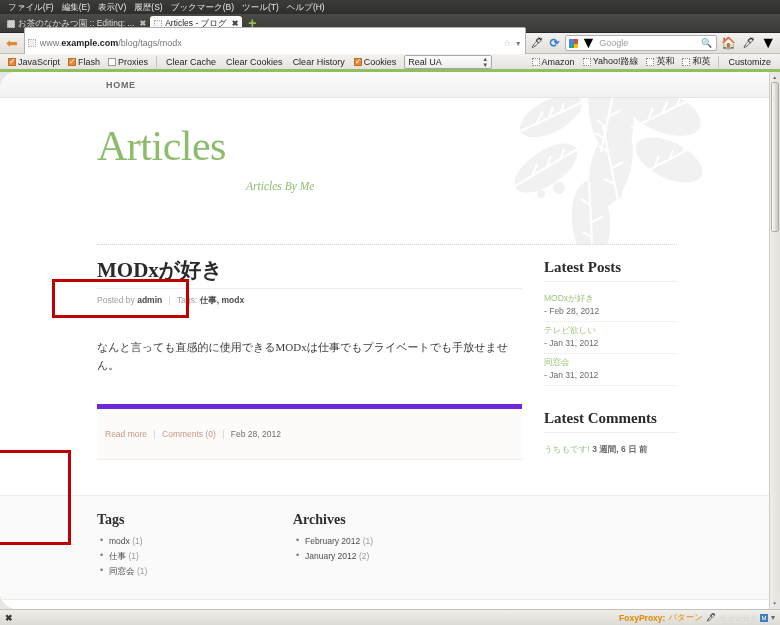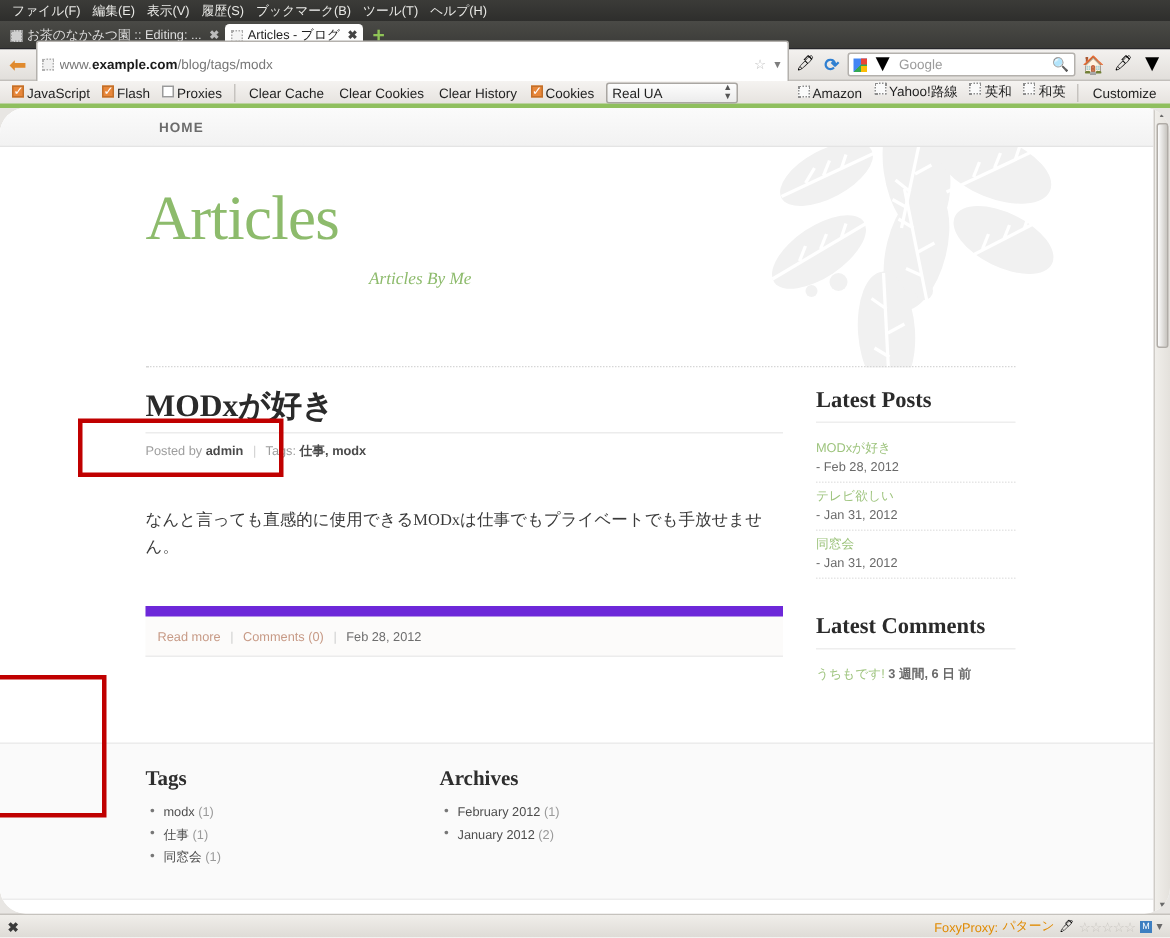--- a/index.html
+++ b/index.html
@@ -146,21 +146,21 @@
   .exttoolbar {
     height: 18px;
     background: linear-gradient(#f5f3f1, #e6e3df);
     border-bottom: 3px solid #8fbf5e;
     display: flex; align-items: center;
     padding: 0 4px;
     font-size: 9px; color: #1f1f1f;
     flex: 0 0 auto;
     gap: 0px;
   }
-  .ck { display: flex; gap: 2px; padding: 0 4px; white-space: nowrap; }
+  .ck { display: flex; align-items: center; gap: 2px; padding: 0 4px; white-space: nowrap; }
   .box {
     width: 8px; height: 8px;
     border: 1px solid #9a9a9a;
     background: #fff;
     display: inline-block;
     position: relative;
     flex: 0 0 auto;
   }
   .box.on { background: #e8873a; border-color: #c26f29; }
   .box.on:after {
@@ -296,24 +296,24 @@
   .post-meta b { color: #4b4b4b; }
   .post-meta .tg { color: #4b4b4b; font-weight: bold; }
   .post-body {
     font-family: "Liberation Serif", serif;
     font-size: 11px; color: #3a3a3a;
     margin-top: 32px;
     line-height: 1.6;
   }
   .post-footer {
     margin-top: 30px;
-    border-top: 7px solid #6d28d9;
+    border-top: 5px solid #6d28d9;
     border-bottom: 1px solid #ececec;
     background: #fcfbfa;
-    padding: 8px 8px;
+    padding: 20px 8px;
     font-size: 8.5px;
     color: #9d9d9d;
   }
   .post-footer a { color: #c79a86; text-decoration: none; }
   .post-footer .dt { color: #6e6e6e; }
   .pipe { color: #cfcfcf; padding: 0 4px; }
 
   .widget-title {
     font-family: "Liberation Serif", serif;
     font-size: 15px;
@@ -383,21 +383,21 @@
     background: linear-gradient(#f0eeea,#dedbd6);
     border-top: 1px solid #c5c2bd;
     display: flex; align-items: center;
     justify-content: space-between;
     padding: 0 5px;
     font-size: 8.5px;
     flex: 0 0 auto;
   }
   .statusbar .closeglyph { color: #3a3a3a; font-size: 9px; font-weight: bold; }
   .statusbar .right { display: flex; align-items: center; gap: 3px; }
-  .fp { color: #e08a00; font-weight: normal; font-size: 8.5px; }
+  .fp { color: #e08a00; font-weight: bold; font-size: 8.5px; }
   .stars { color: #c9c6c1; font-size: 9px; letter-spacing: -0.5px; }
   .tinyicon { font-size: 8px; }
   .miniblue {
     width: 8px; height: 8px;
     background: #3e7fc1; color: #fff;
     font-size: 6px; line-height: 8px; text-align: center;
     display: inline-block;
   }
 </style>
 </head>

